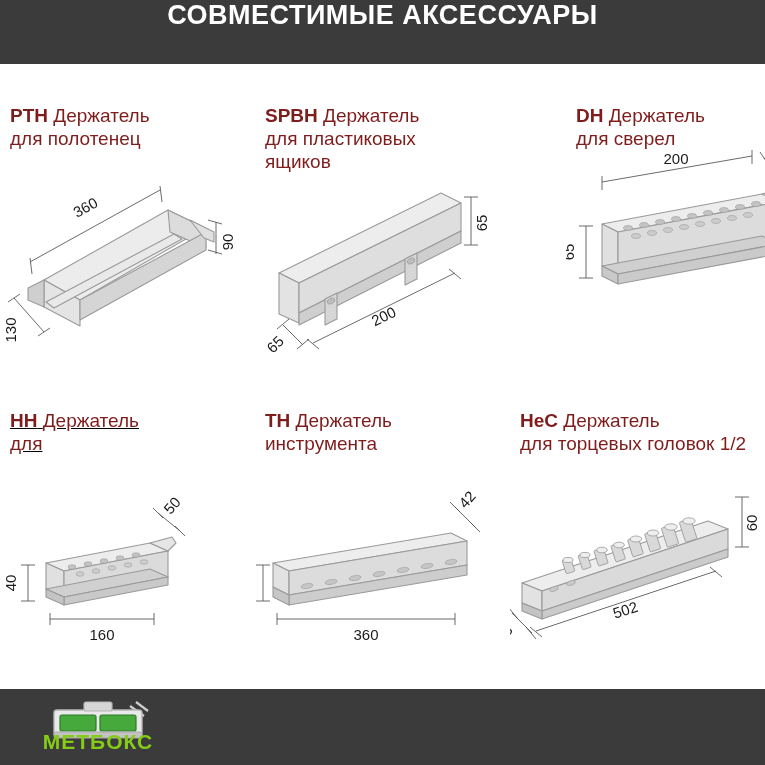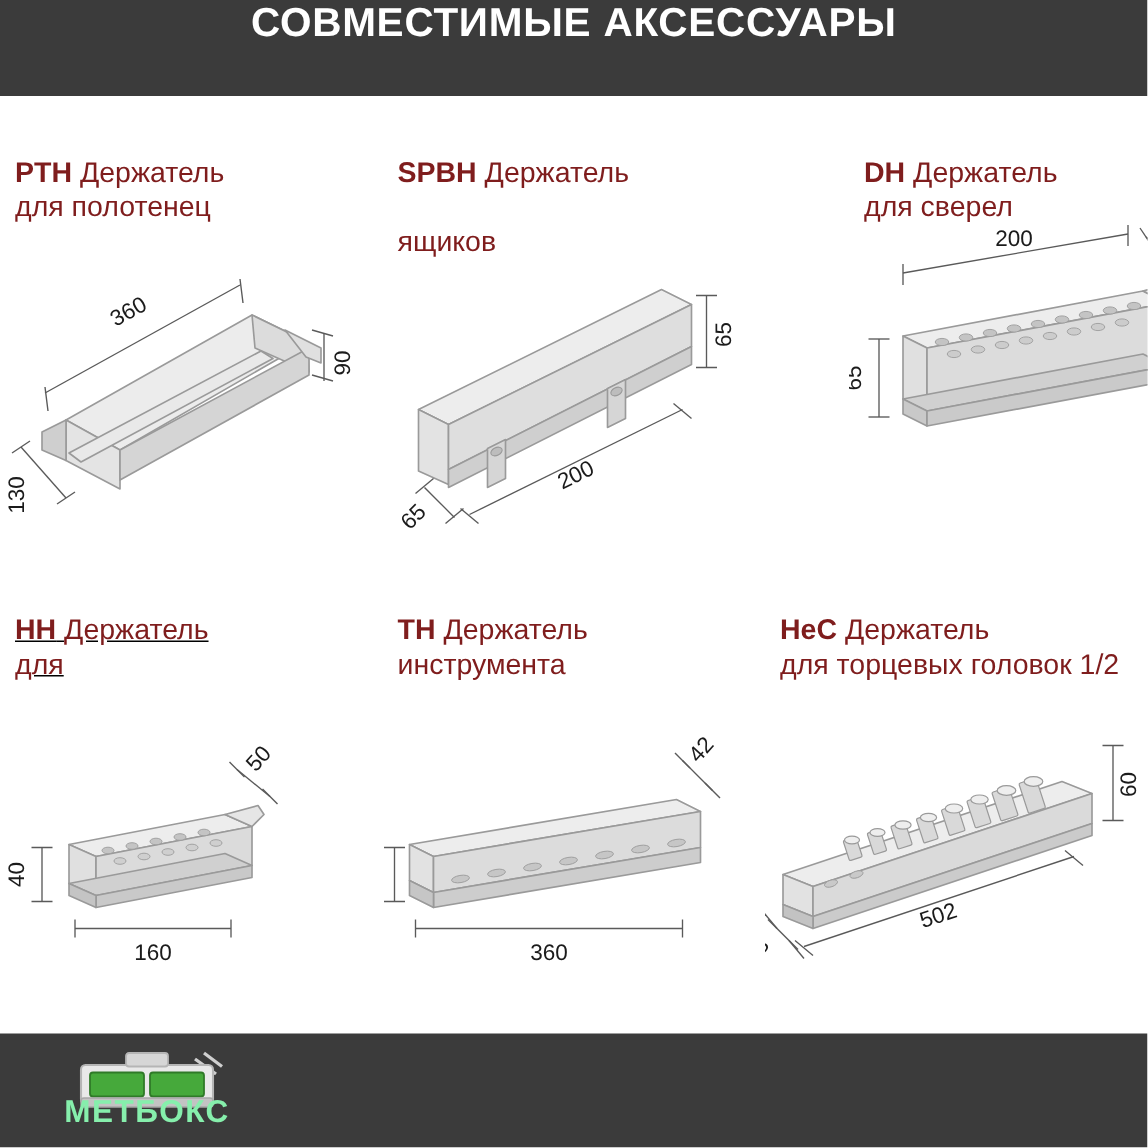--- a/index.html
+++ b/index.html
@@ -84,21 +84,21 @@
     margin-left: 14px;
     width: 168px;
     height: 62px;
   }
   .logo-text {
     position: absolute;
     left: 0;
     bottom: 4px;
     width: 168px;
     text-align: center;
-    color: #86efac;
+    color: #84cc16;
     font-size: 21px;
     font-weight: bold;
     letter-spacing: 1px;
     font-family: "Liberation Sans", sans-serif;
   }
 </style>
 </head>
 <body>
 
 <div class="page">
@@ -160,21 +160,21 @@
           <text x="233" y="92" transform="rotate(-90 233 92)" font-family="Liberation Sans, sans-serif" font-size="15" fill="#1b1b1b" text-anchor="middle">90</text>
           <text x="16" y="180" transform="rotate(-90 16 180)" font-family="Liberation Sans, sans-serif" font-size="15" fill="#1b1b1b" text-anchor="middle">130</text>
         </svg>
       </div>
     </div>
 
     <div class="cell" style="left:255px; top:40px;">
       <div class="cell-title">
         <span class="code">SPBH</span>
         <span>Держатель</span><br>
-        <br>
+        <span>для пластиковых</span><br>
         <span>ящиков</span>
       </div>
       <div class="art">
         <svg width="255" height="200" viewBox="0 0 255 200">
           <g stroke="#9a9a9a" stroke-width="1.1" stroke-linejoin="round">
 
             <polygon points="24,100 186,20 206,30 44,110" fill="#ededed"></polygon>
 
             <polygon points="24,100 44,110 44,150 24,141" fill="#e3e3e3"></polygon>
 

